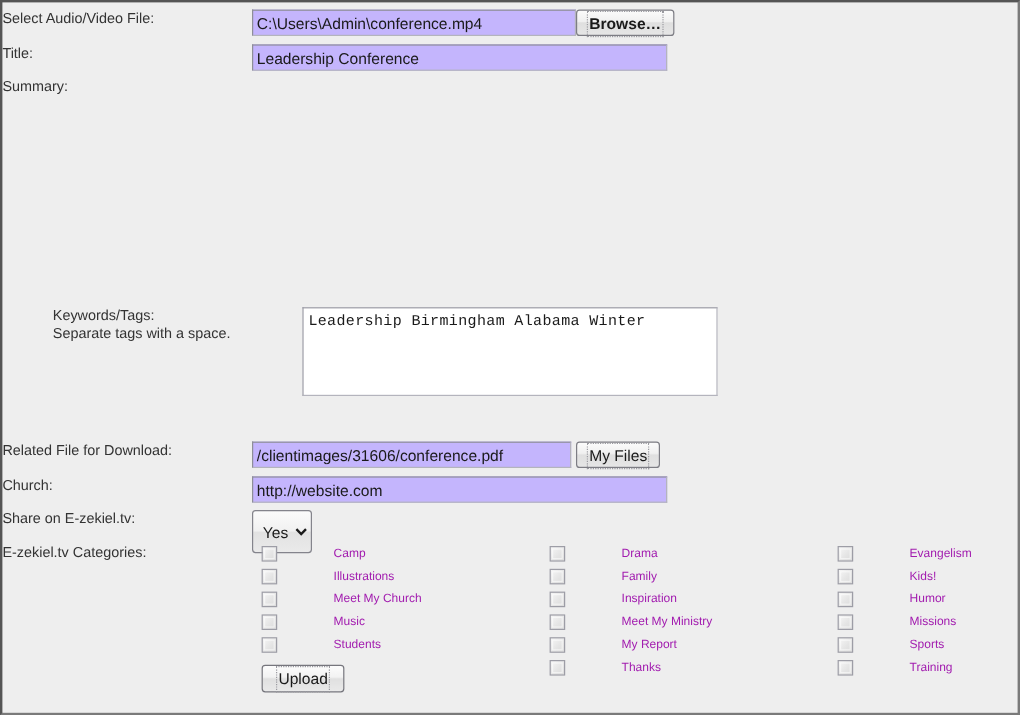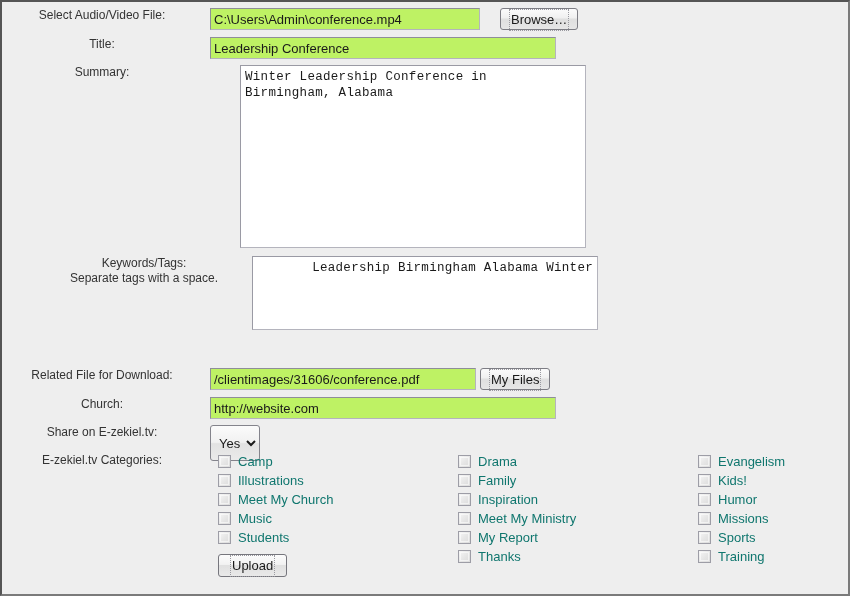--- a/index.html
+++ b/index.html
@@ -24,38 +24,38 @@
     border-right: 2px solid #7a7a7a;
     border-bottom: 2px solid #7a7a7a;
   }
   .row {
     position: absolute;
     display: flex;
     align-items: flex-start;
   }
   .label {
     width: 208px;
-    text-align: center;
+    text-align: left;
     font-size: 12px;
     color: #333333;
     line-height: 15px;
     padding-right: 8px;
     box-sizing: border-box;
     white-space: pre-line;
   }
   .field-col {
     display: flex;
     align-items: flex-start;
   }
   input.txt {
     box-sizing: border-box;
     font-family: "Liberation Sans", sans-serif;
     font-size: 13px;
     color: #1a1a1a;
-    background: #bef264;
+    background: #c4b5fd;
     border: 1px solid #b4b4bd;
     border-top-color: #8e8e98;
     border-left-color: #8e8e98;
     padding: 2px 3px;
     height: 22px;
     line-height: 17px;
     outline: none;
   }
   textarea.ta {
     box-sizing: border-box;
@@ -147,25 +147,26 @@
     left: 3px;
     top: 1px;
     width: 4px;
     height: 8px;
     border: solid #2b4a9b;
     border-width: 0 2px 2px 0;
     transform: rotate(42deg);
     z-index: 2;
   }
   .cat-label {
-    font-size: 13px;
-    color: #0f766e;
+    font-size: 10px;
+    color: #a21caf;
     line-height: 15px;
     white-space: nowrap;
     cursor: default;
+    margin-left: 40px;
   }
   .upload-wrap {
     position: absolute;
     left: 216px;
     top: 552px;
   }
   button.upload {
     font-size: 13px;
     height: 23px;
     padding: 0 11px;
@@ -175,46 +176,42 @@
 </style>
 </head>
 <body>
 
 <div class="page">
 
   <div class="row" style="left:0px; top:6px;">
     <div class="label">Select Audio/Video File:</div>
     <div class="field-col">
       <input class="txt" type="text" style="width: 270px;" value="C:\Users\Admin\conference.mp4">
-      <button class="btn focusring" style="margin-left:20px;">
+      <button class="btn focusring" style="margin-left:0;font-weight:bold;">
         <span class="btn-inner">Browse…</span>
       </button>
     </div>
   </div>
 
   <div class="row" style="left:0px; top:35px;">
     <div class="label">Title:</div>
     <div class="field-col">
       <input class="txt" type="text" style="width: 346px;" value="Leadership Conference">
     </div>
   </div>
 
   <div class="row" style="left:0px; top:63px;gap:30px;">
     <div class="label">Summary:</div>
-    <div class="field-col">
-      <textarea class="ta" style="width: 346px; height: 183px;">Winter Leadership Conference in
-Birmingham, Alabama</textarea>
-    </div>
   </div>
 
   <div class="row" style="left:0px; top:254px;padding-left:42px;">
     <div class="label">Keywords/Tags:
 Separate tags with a space.</div>
     <div class="field-col">
-      <textarea class="ta" style="width: 346px; height: 74px; text-align: right;">Leadership Birmingham Alabama Winter</textarea>
+      <textarea class="ta" style="width: 346px; height: 74px;">Leadership Birmingham Alabama Winter</textarea>
     </div>
   </div>
 
   <div class="row" style="left:0px; top:366px;">
     <div class="label">Related File for Download:</div>
     <div class="field-col">
       <input class="txt" type="text" style="width: 266px;" value="/clientimages/31606/conference.pdf">
       <button class="btn focusring" style="margin-left:4px;">
         <span class="btn-inner">My Files</span>
       </button>

